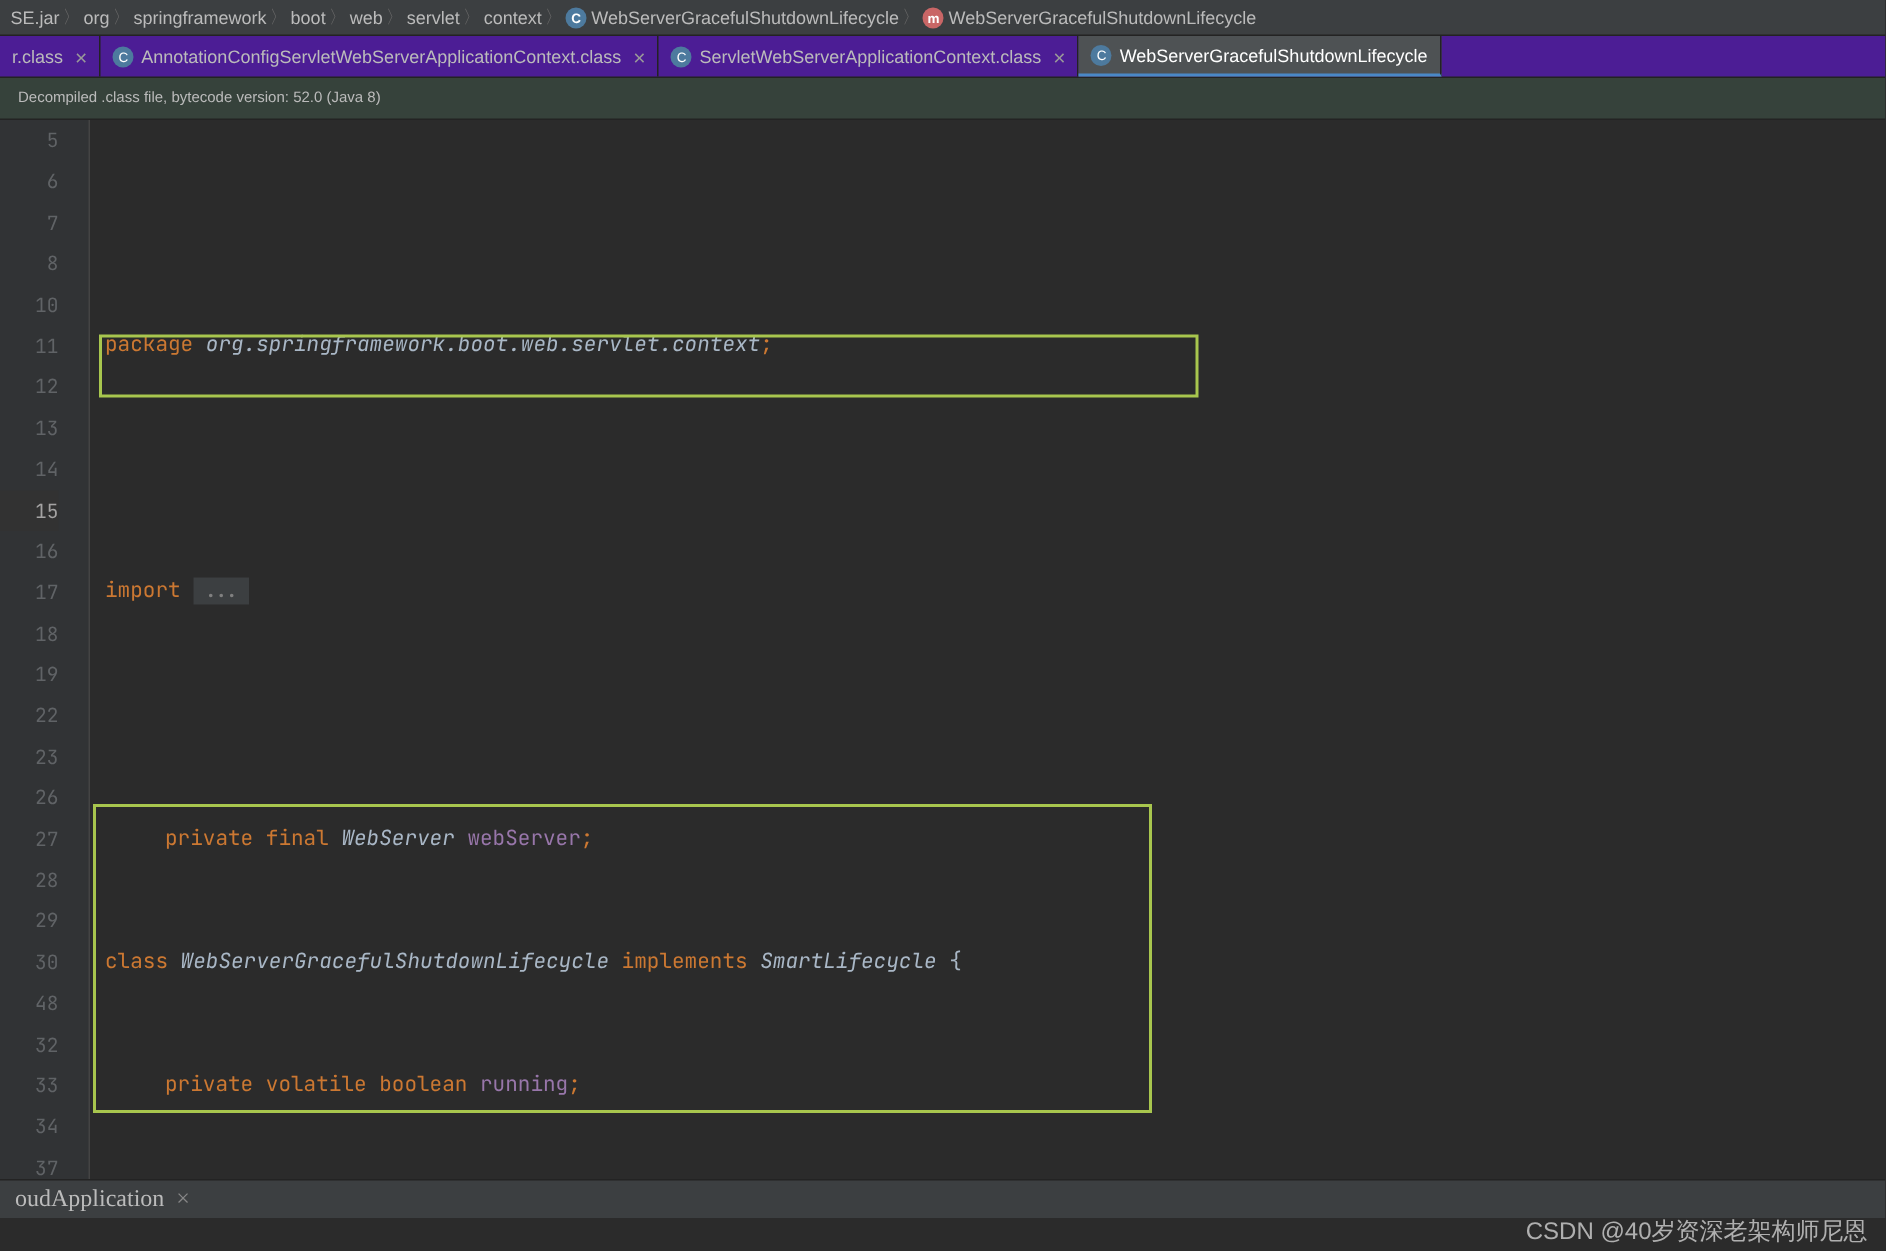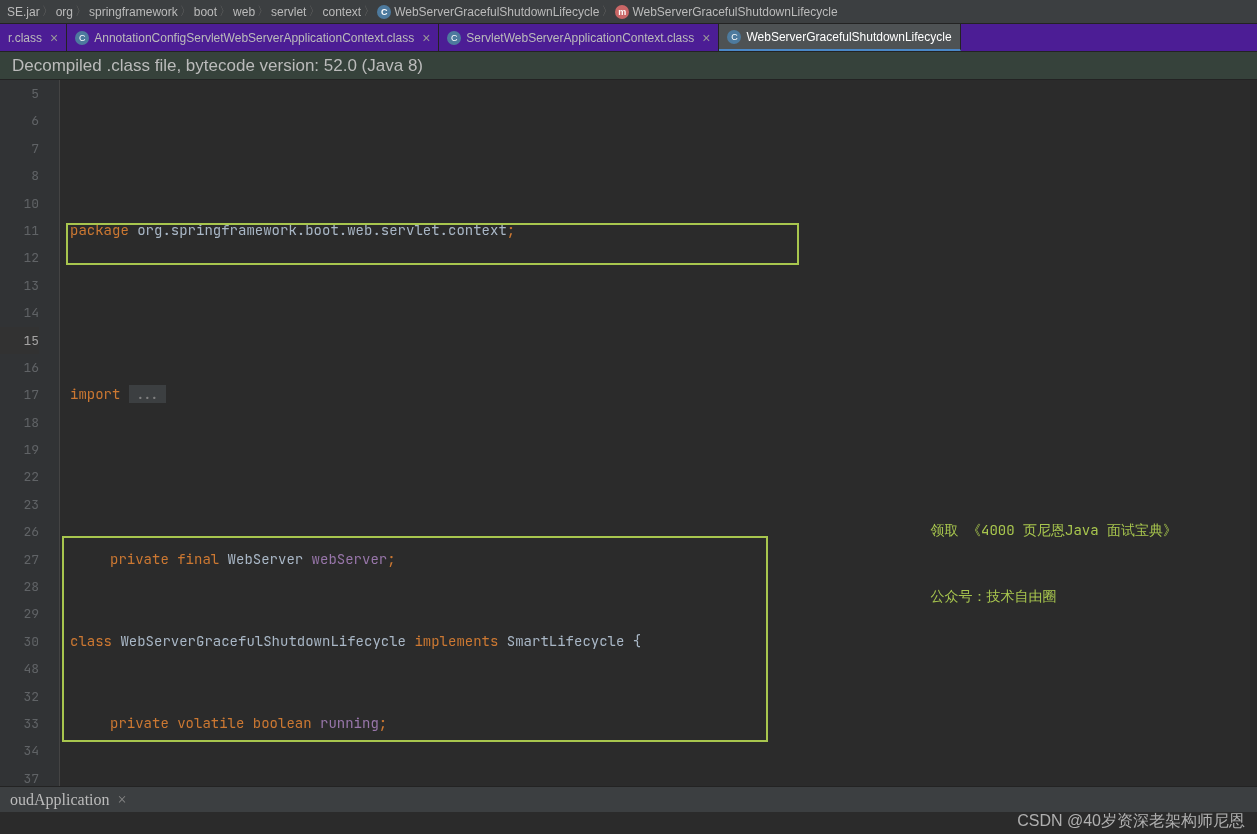--- a/index.html
+++ b/index.html
@@ -14,32 +14,32 @@
 .crumb-ico.m-circle { border-radius:50%; background:#c96666; color:#fff; font-size:9px; font-weight:bold; }
 
 
 .tabs { display:flex; height:28px; background:#4c1d95; border-bottom:1px solid #232323; }
 .tab { display:flex; align-items:center; padding:0 8px; border-right:1px solid #232323; color:#bbb; cursor:pointer; font-size:12px; }
 .tab.active { background:#4e5254; color:#fff; border-bottom:2px solid #4a88c7; }
 .tab .ico { width:14px; height:14px; border-radius:50%; background:#4d7a9e; color:#fff; font-size:9px; display:flex; align-items:center; justify-content:center; margin-right:5px; }
 .tab .close { margin-left:8px; color:#999; font-size:14px; }
 
 
-.banner { height:28px; background:#36423b; color:#bbb; font-size:17px; display:flex; align-items:center; padding-left:12px; border-bottom:1px solid #232323; }
+.banner { height:28px; background:#36423b; color:#bbb; font-size:10px; display:flex; align-items:center; padding-left:12px; border-bottom:1px solid #232323; }
 
 
 .editor { display:flex; height:calc(100% - 106px); position:relative; }
 .gutter { width:60px; background:#313335; color:#606366; text-align:right; font-family:"JetBrains Mono",Consolas,monospace; font-size:13px; line-height:27.4px; padding-right:20px; position:relative; border-right:1px solid #444; }
 .gutter .ln { height:27.4px; position:relative; }
 .gutter .ln.current { background:#323232; color:#a4a3a3;padding-left:20px; }
 .code { flex:1; font-family:"JetBrains Mono",Consolas,monospace; font-size:14px; line-height:27.4px; padding-left:10px; position:relative; white-space:pre; }
 .code .row { height:27.4px; }
 .code .spacer40 { display:inline-block; width:40px; }
 .kw { color:#cc7832; }
-.id { color:#a9b7c6; }
+.id { color:#a9b7c6;font-style:italic; }
 .fld { color:#9876aa; }
 .lbr { color:#a9b7c6; }
 .dim { color:#808080; }
 .hl-box1 { position:absolute; border:2px solid #a8c64e; left:6px; top:143px; width:733px; height:42px; pointer-events:none; }
 .hl-box2 { position:absolute; border:2px solid #a8c64e; left:2px; top:456px; width:706px; height:206px; pointer-events:none; }
 .annotation { position:absolute; right:80px; top:395px; color:#a8c64e; font-size:14px; line-height:22px; }
 
 
 .bottom { position:absolute; bottom:22px; left:0; height:26px; background:#3c3f41; border-top:1px solid #232323; width:100%; display:flex; align-items:center; padding:0 10px; font-size:16px; color:#bbb;font-family:Liberation Serif, serif; }
 .bottom .close { margin-left:8px; color:#888; }
@@ -153,24 +153,20 @@
     
     
     
     
     
     
     
 
     <div class="hl-box1"></div>
     <div class="hl-box2"></div>
-    <div class="annotation">
-      <div>领取 《4000 页尼恩Java 面试宝典》</div>
-      <div>公众号：技术自由圈</div>
-    </div>
   </div>
 </div>
 
 <div class="bottom">
   <span>oudApplication</span>
   <span class="close">×</span>
 </div>
 
 <div class="wm">CSDN @40岁资深老架构师尼恩</div>
 

